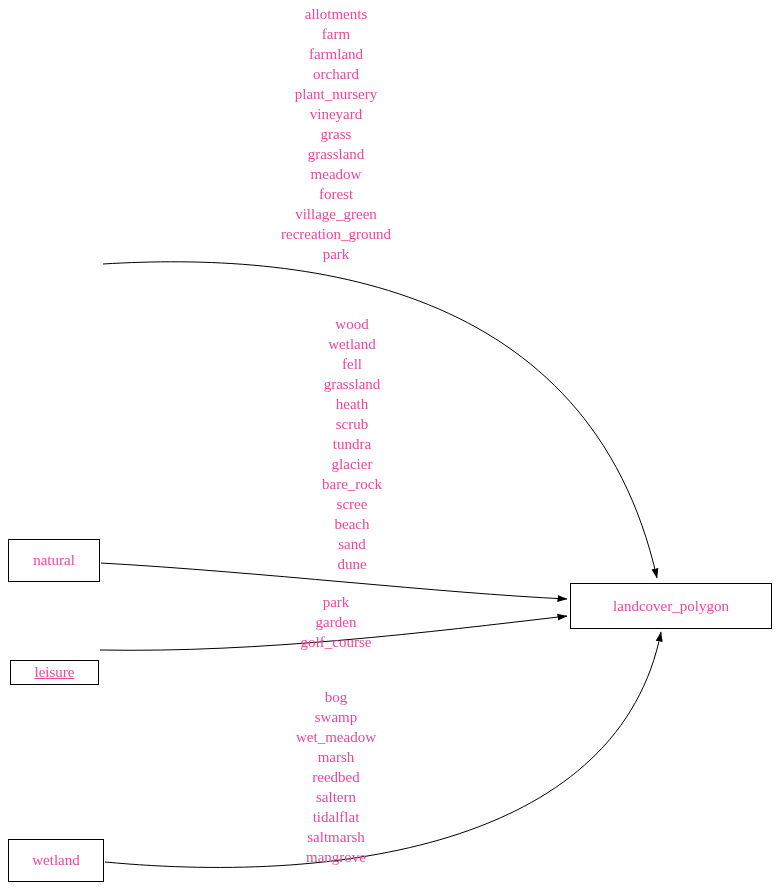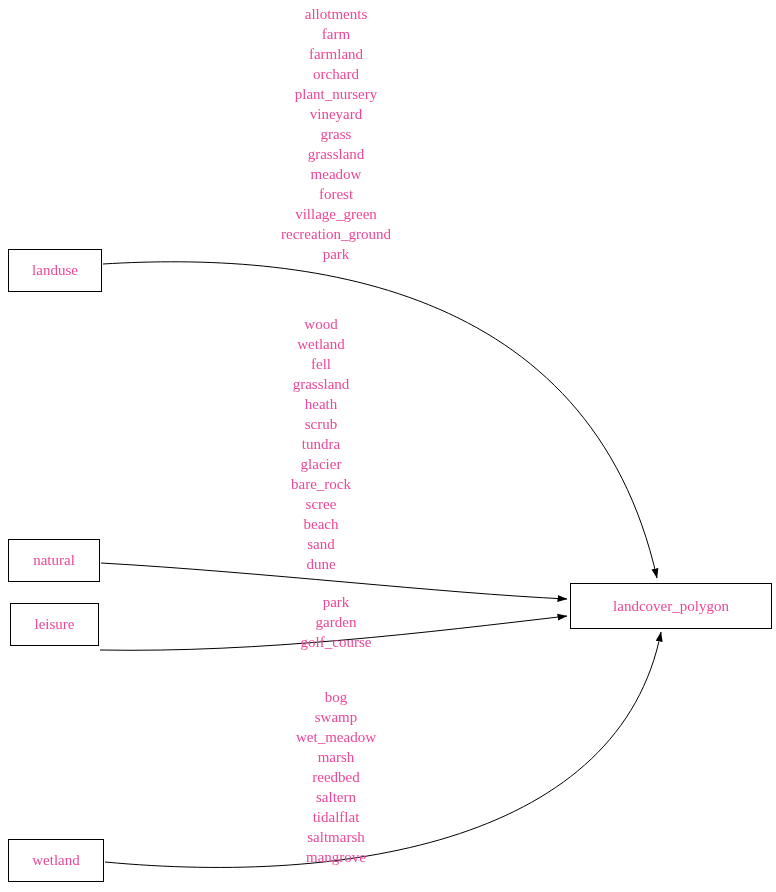--- a/index.html
+++ b/index.html
@@ -35,33 +35,33 @@
     border: 1px solid #000000;
     background: #ffffff;
     display: flex;
     align-items: center;
     justify-content: center;
     font-size: 15px;
     white-space: nowrap;
   }
   .node-landuse            { left: 8px;   top: 249px; width: 94px;  height: 43px; }
   .node-natural            { left: 8px;   top: 539px; width: 92px;  height: 43px; justify-content: center; }
-  .node-leisure            { left: 10px;  top: 603px; width: 89px;  height: 43px; }
+  .node-leisure            { left: 10px;  top: 660px; width: 89px;  height: 25px; text-decoration: underline; }
   .node-wetland            { left: 8px;   top: 839px; width: 96px;  height: 43px; }
   .node-landcover-polygon  { left: 570px; top: 583px; width: 202px; height: 46px; }
   .edge-label {
     position: absolute;
     width: 260px;
     text-align: center;
     white-space: pre-line;
     font-size: 15px;
     line-height: 20px;
   }
   .edge-label-landuse { left: 206px; top: 4px;   }
-  .edge-label-natural { left: 191px; top: 314px; }
+  .edge-label-natural { left: 222px; top: 314px; }
   .edge-label-leisure { left: 206px; top: 592px; }
   .edge-label-wetland { left: 206px; top: 687px; }
 </style>
 </head>
 <body>
 
 <div class="canvas">
 
   <svg class="edges-svg" viewBox="0 0 776 892" xmlns="http://www.w3.org/2000/svg">
     <defs>
@@ -110,23 +110,20 @@
   <div class="edge-label edge-label-wetland">bog
 swamp
 wet_meadow
 marsh
 reedbed
 saltern
 tidalflat
 saltmarsh
 mangrove</div>
 
-  <div class="node node-landuse">
-    <span>landuse</span>
-  </div>
 
   <div class="node node-natural">
     <span>natural</span>
   </div>
 
   <div class="node node-leisure">
     <span>leisure</span>
   </div>
 
   <div class="node node-wetland">

